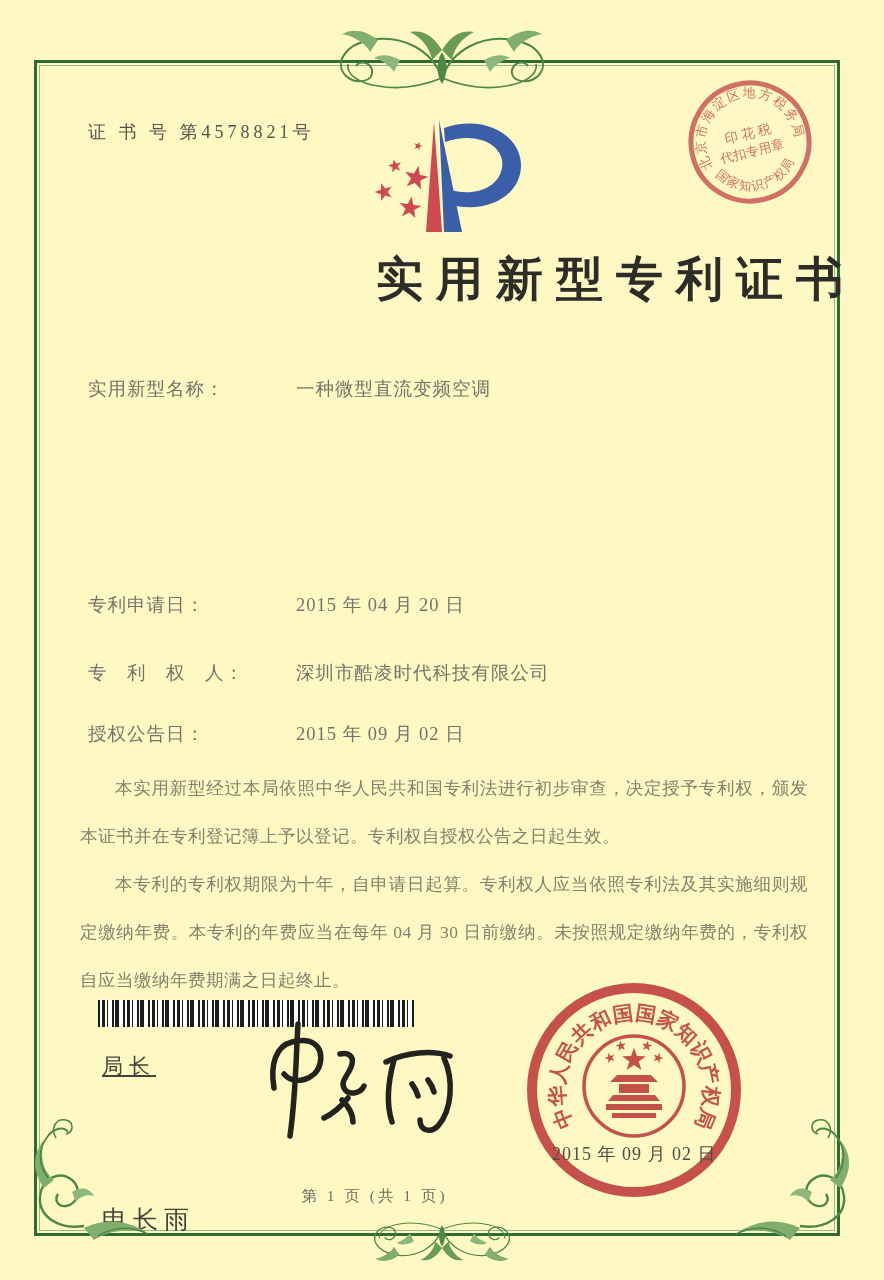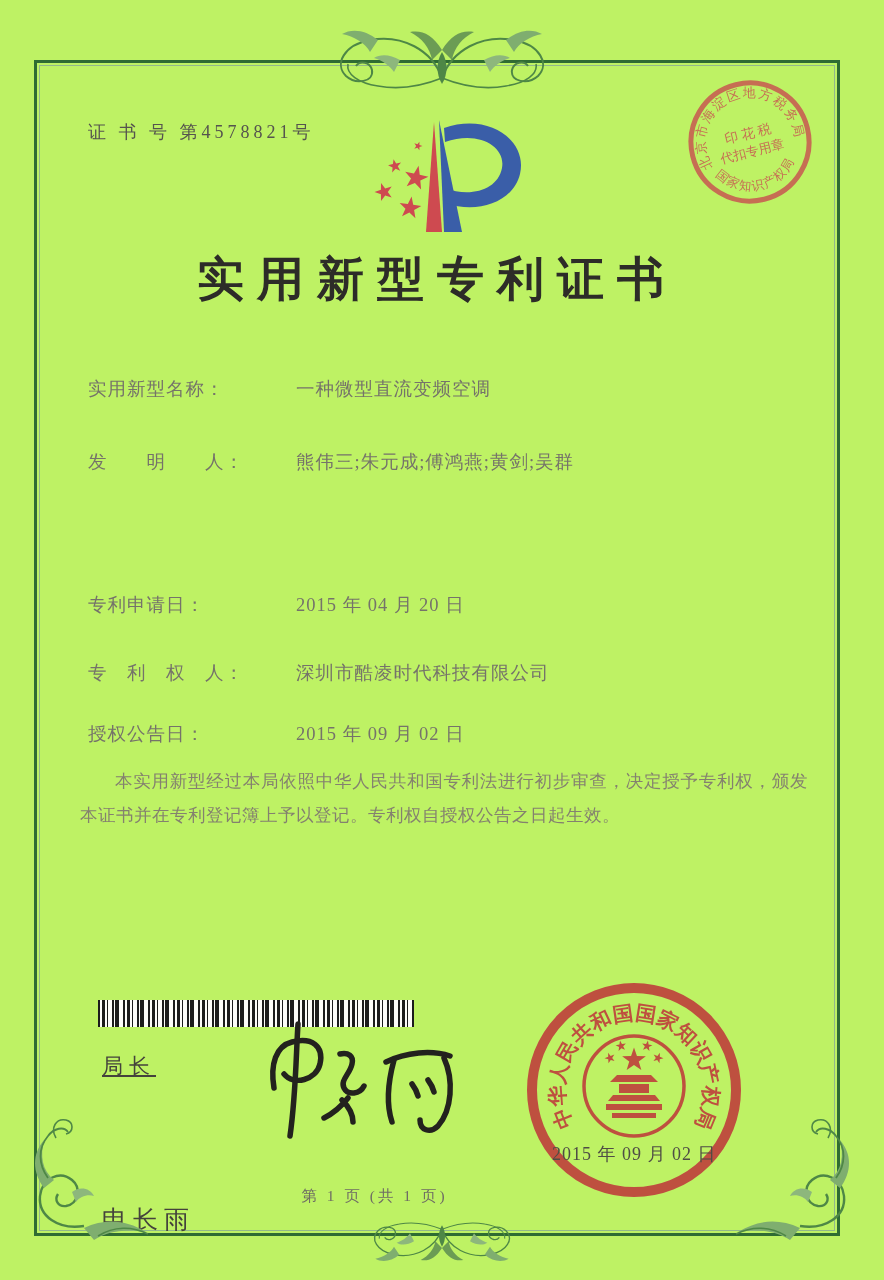--- a/index.html
+++ b/index.html
@@ -1,34 +1,34 @@
 <!DOCTYPE html>
 <html><head>
 <meta charset="utf-8">
 <style>
   html,body{margin:0;padding:0;background:#e8e8e4;}
   .page{
     position:relative;width:884px;height:1280px;margin:0 auto;
-    background:#bef264;overflow:hidden;
+    background:#fef9c3;overflow:hidden;
     font-family:"Liberation Serif","DejaVu Serif",serif;color:#3c3a35;
   }
   .abs{position:absolute;}
   
   .frame{position:absolute;left:34px;top:60px;right:44px;bottom:44px;
          border:3px solid #2f6c33;}
   .frame-inner{position:absolute;inset:2px;border:1px solid #92b88b;}
   
   .cert-no{left:88px;top:120px;font-size:18px;letter-spacing:4px;color:#55544e;}
-  .doc-title{left:34px;top:248px;width:806px;text-align:center;
-             font-size:47px;font-weight:700;letter-spacing:13px;color:#2d2c28;}
+  .doc-title{left:34px;top:248px;width:806px;text-align:right;
+             font-size:47px;font-weight:700;letter-spacing:13px;color:#2d2c28;padding-left:16px;}
   .field{left:88px;font-size:18.5px;letter-spacing:1px;color:#75736a;white-space:nowrap;}
   .field .lbl{display:inline-block;min-width:208px;}
   .f0{top:376px}.f1{top:449px}.f2{top:521px}.f3{top:592px}.f4{top:660px}.f5{top:721px}
   .body-text{left:80px;top:764px;width:728px;color:#84816f;}
-  .body-text p{margin:0;font-size:17.5px;line-height:34px;text-indent:2em;
+  .body-text p{margin:0;font-size:17.5px;line-height:48px;text-indent:2em;
                text-align:justify;letter-spacing:.5px;}
   .barcode{left:98px;top:1000px;width:316px;height:27px;
     background:repeating-linear-gradient(90deg,
       #1c1c1c 0 2px,#fcfcf9 2px 4px,
       #1c1c1c 4px 7px,#fcfcf9 7px 9px,
       #1c1c1c 9px 10px,#fcfcf9 10px 14px,
       #1c1c1c 14px 16px,#fcfcf9 16px 17px,
       #1c1c1c 17px 21px,#fcfcf9 21px 25px);}
   .signer-title{left:102px;top:1052px;font-size:21px;letter-spacing:6px;color:#44423c;text-decoration:underline;}
   .signer-name{left:102px;top:1156px;font-size:25px;letter-spacing:6px;color:#44423c;margin-top:47px;}
@@ -127,35 +127,33 @@
       <text x="66" y="62" font-size="13.5" text-anchor="middle">印 花 税</text>
       <text x="66" y="80" font-size="13" text-anchor="middle">代扣专用章</text>
     </g>
   </svg>
 
   <div class="abs doc-title">实用新型专利证书</div>
 
   <div class="abs field f0">
     <span class="lbl">实用新型名称：</span><span>一种微型直流变频空调</span>
   </div>
-  <div class="abs field f1">
-    <span class="lbl">发　　明　　人：</span><span>熊伟三;朱元成;傅鸿燕;黄剑;吴群</span>
-  </div>
   <div class="abs field f3">
     <span class="lbl">专利申请日：</span><span>2015 年 04 月 20 日</span>
   </div>
   <div class="abs field f4">
     <span class="lbl">专　利　权　人：</span><span>深圳市酷凌时代科技有限公司</span>
   </div>
   <div class="abs field f5">
     <span class="lbl">授权公告日：</span><span>2015 年 09 月 02 日</span>
   </div>
 
   <div class="abs body-text">
     <p>本实用新型经过本局依照中华人民共和国专利法进行初步审查，决定授予专利权，颁发本证书并在专利登记簿上予以登记。专利权自授权公告之日起生效。</p>
+    <p>本专利的专利权期限为十年，自申请日起算。专利权人应当依照专利法及其实施细则规定缴纳年费。本专利的年费应当在每年 04 月 30 日前缴纳。未按照规定缴纳年费的，专利权自应当缴纳年费期满之日起终止。</p>
   </div>
 
   <div class="abs barcode"></div>
 
   <div class="abs signer-title">局长</div>
   <div class="abs signer-name">申长雨</div>
 
   <svg class="abs signature" width="240" height="130" viewBox="0 0 240 130">
     <g fill="none" stroke="#23221e" stroke-width="5.5" stroke-linecap="round" stroke-linejoin="round">
       <path d="M38,78 C34,54 40,36 56,32 C76,27 88,36 84,54 C80,70 58,76 48,64"></path>

